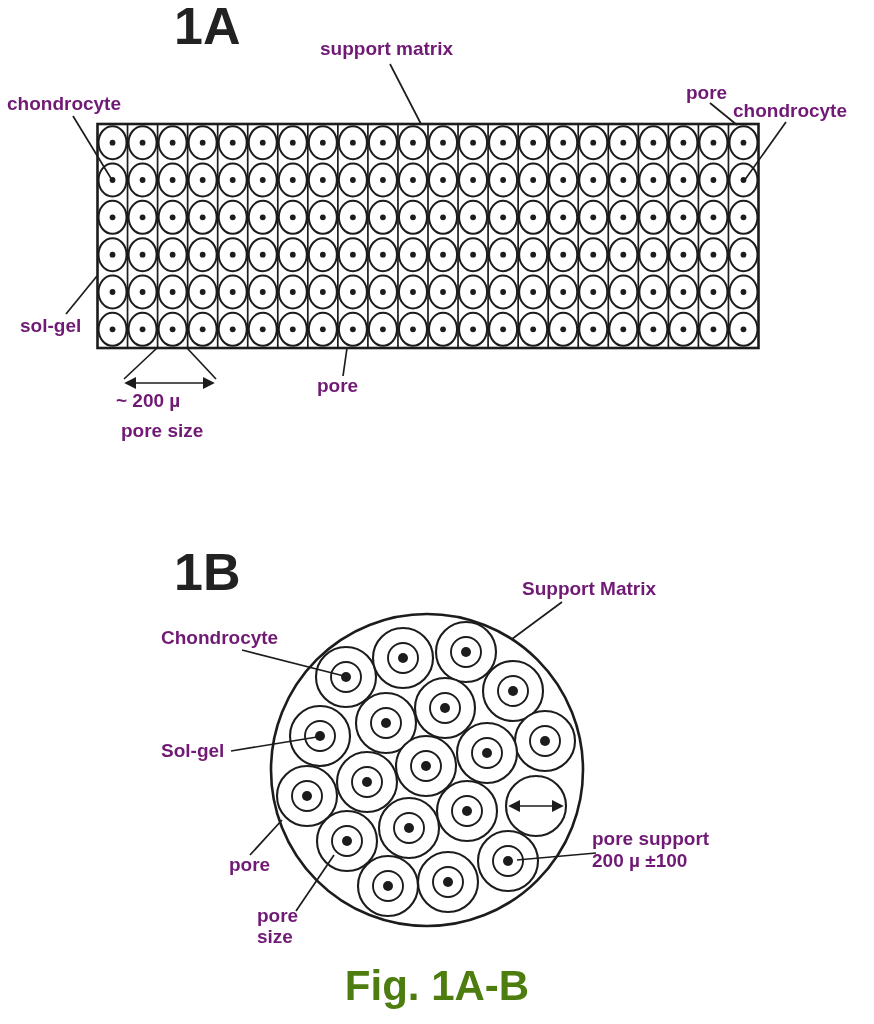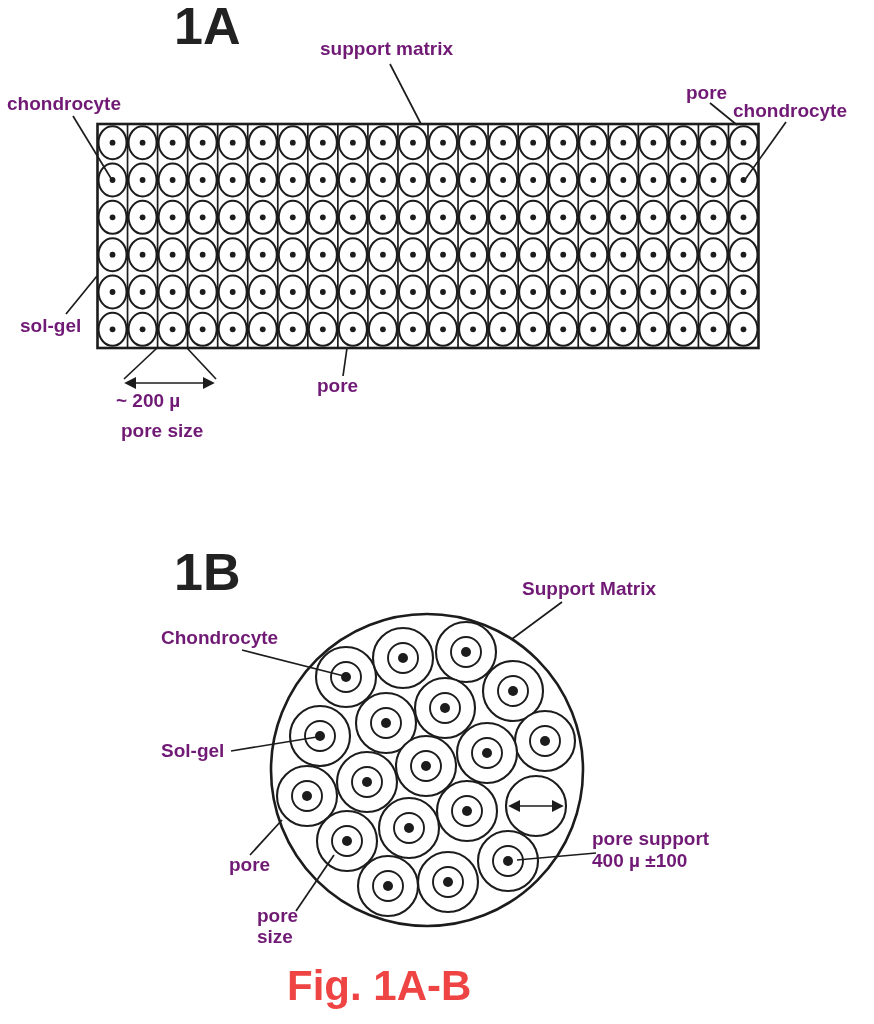--- a/index.html
+++ b/index.html
@@ -27,21 +27,22 @@
     font-weight: 700;
     font-size: 52px;
     line-height: 44px;
     color: #222;
   }
   .caption {
     position: absolute;
     font-weight: bold;
     font-size: 42px;
     line-height: 44px;
-    color: #ef4444;
+    text-align: center;
+    color: #4d7c0f;
   }
   
   .border   { fill: none; stroke: #1c1c1c; stroke-width: 2.6; }
   .vline    { stroke: #1c1c1c; stroke-width: 1.7; }
   .cell     { fill: #ffffff; stroke: #1c1c1c; stroke-width: 2; }
   .dot      { fill: #1c1c1c; stroke: none; }
   .leader   { stroke: #1c1c1c; stroke-width: 1.7; fill: none; }
   .bigc     { fill: #ffffff; stroke: #1c1c1c; stroke-width: 2.6; }
   .pore     { fill: #ffffff; stroke: #1c1c1c; stroke-width: 2.1; }
   .inner    { fill: none; stroke: #1c1c1c; stroke-width: 1.9; }
@@ -458,17 +459,17 @@
 
   <div class="lbl" style="left:229px; top:854px;">pore</div>
 
   <div class="lbl center" style="left:257px; top:905px; width:80px;">
     <div>pore</div>
     <div>size</div>
   </div>
 
   <div class="lbl center" style="left:592px; top:828px; width:156px;">pore support</div>
 
-  <div class="lbl center" style="left:592px; top:850px; width:156px;">400 µ ±100</div>
+  <div class="lbl center" style="left:592px; top:850px; width:156px;">200 µ ±100</div>
 
   <div class="caption" style="left:287px; top:964px; width:300px;">Fig. 1A-B</div>
 
 </div>
 
 </body></html>

